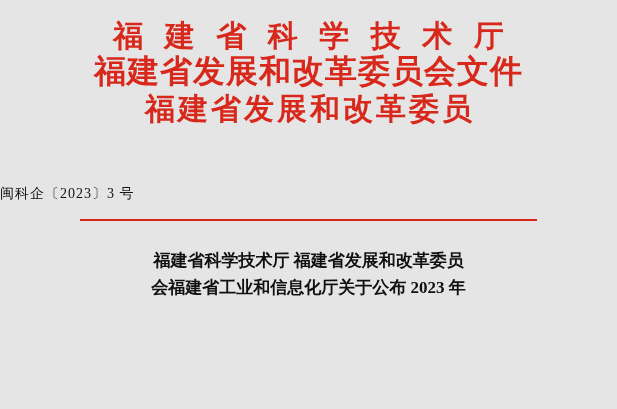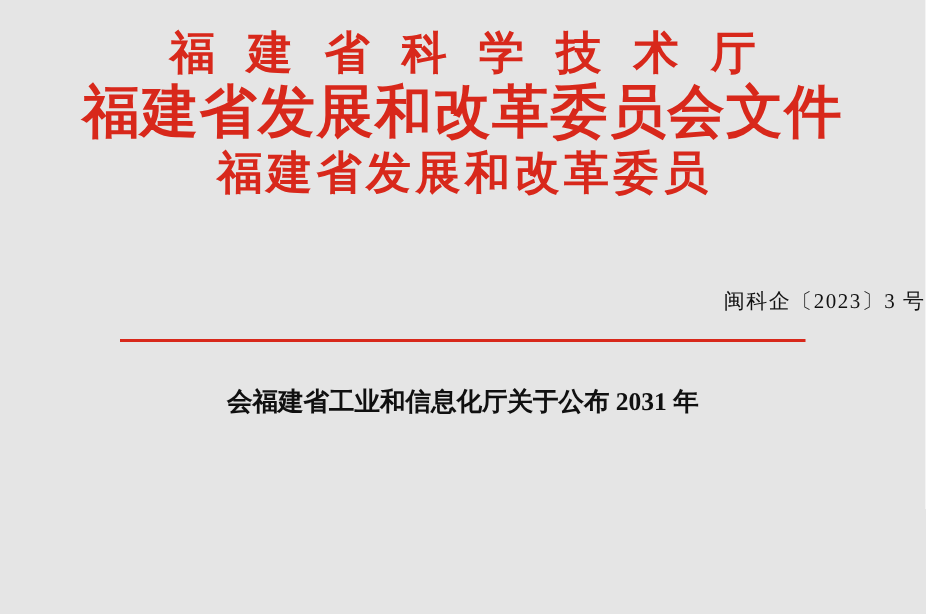--- a/index.html
+++ b/index.html
@@ -30,37 +30,36 @@
     font-weight: bold;
     line-height: 1.18;
     white-space: nowrap;
   }
   .masthead-line.l1 {
     font-size: 30px;
     letter-spacing: 7px;
     padding-left: 7px;
   }
   .masthead-line.l2 {
-    font-size: 38px;
+    font-size: 32px;
     letter-spacing: 1px;
     padding-left: 0;
   }
   .masthead-line.l3 {
     font-size: 30px;
     letter-spacing: 3px;
     padding-left: 3px;
   }
   .docnum {
     margin-top: 58px;
-    text-align: right;
+    text-align: left;
     font-size: 14px;
     color: #121212;
     font-family: "Liberation Serif", serif;
     letter-spacing: 1px;
-    padding-left: 43px;
   }
   .red-rule {
     margin: 16px auto 0 auto;
     width: 457px;
     height: 2px;
     background: #d8281b;
   }
   .title-block {
     margin: 26px auto 0 auto;
     width: 440px;
@@ -84,16 +83,17 @@
     <div class="masthead-line l1">福 建 省 科 学 技 术 厅</div>
     <div class="masthead-line l2">福建省发展和改革委员会文件</div>
     <div class="masthead-line l3">福建省发展和改革委员</div>
   </div>
 
   <div class="docnum">闽科企〔2023〕3 号</div>
 
   <div class="red-rule"></div>
 
   <div class="title-block">
-    <div class="title-line">会福建省工业和信息化厅关于公布 2031 年</div>
+    <div class="title-line">福建省科学技术厅  福建省发展和改革委员</div>
+    <div class="title-line">会福建省工业和信息化厅关于公布 2023 年</div>
   </div>
 
 </div>
 
 </body></html>

